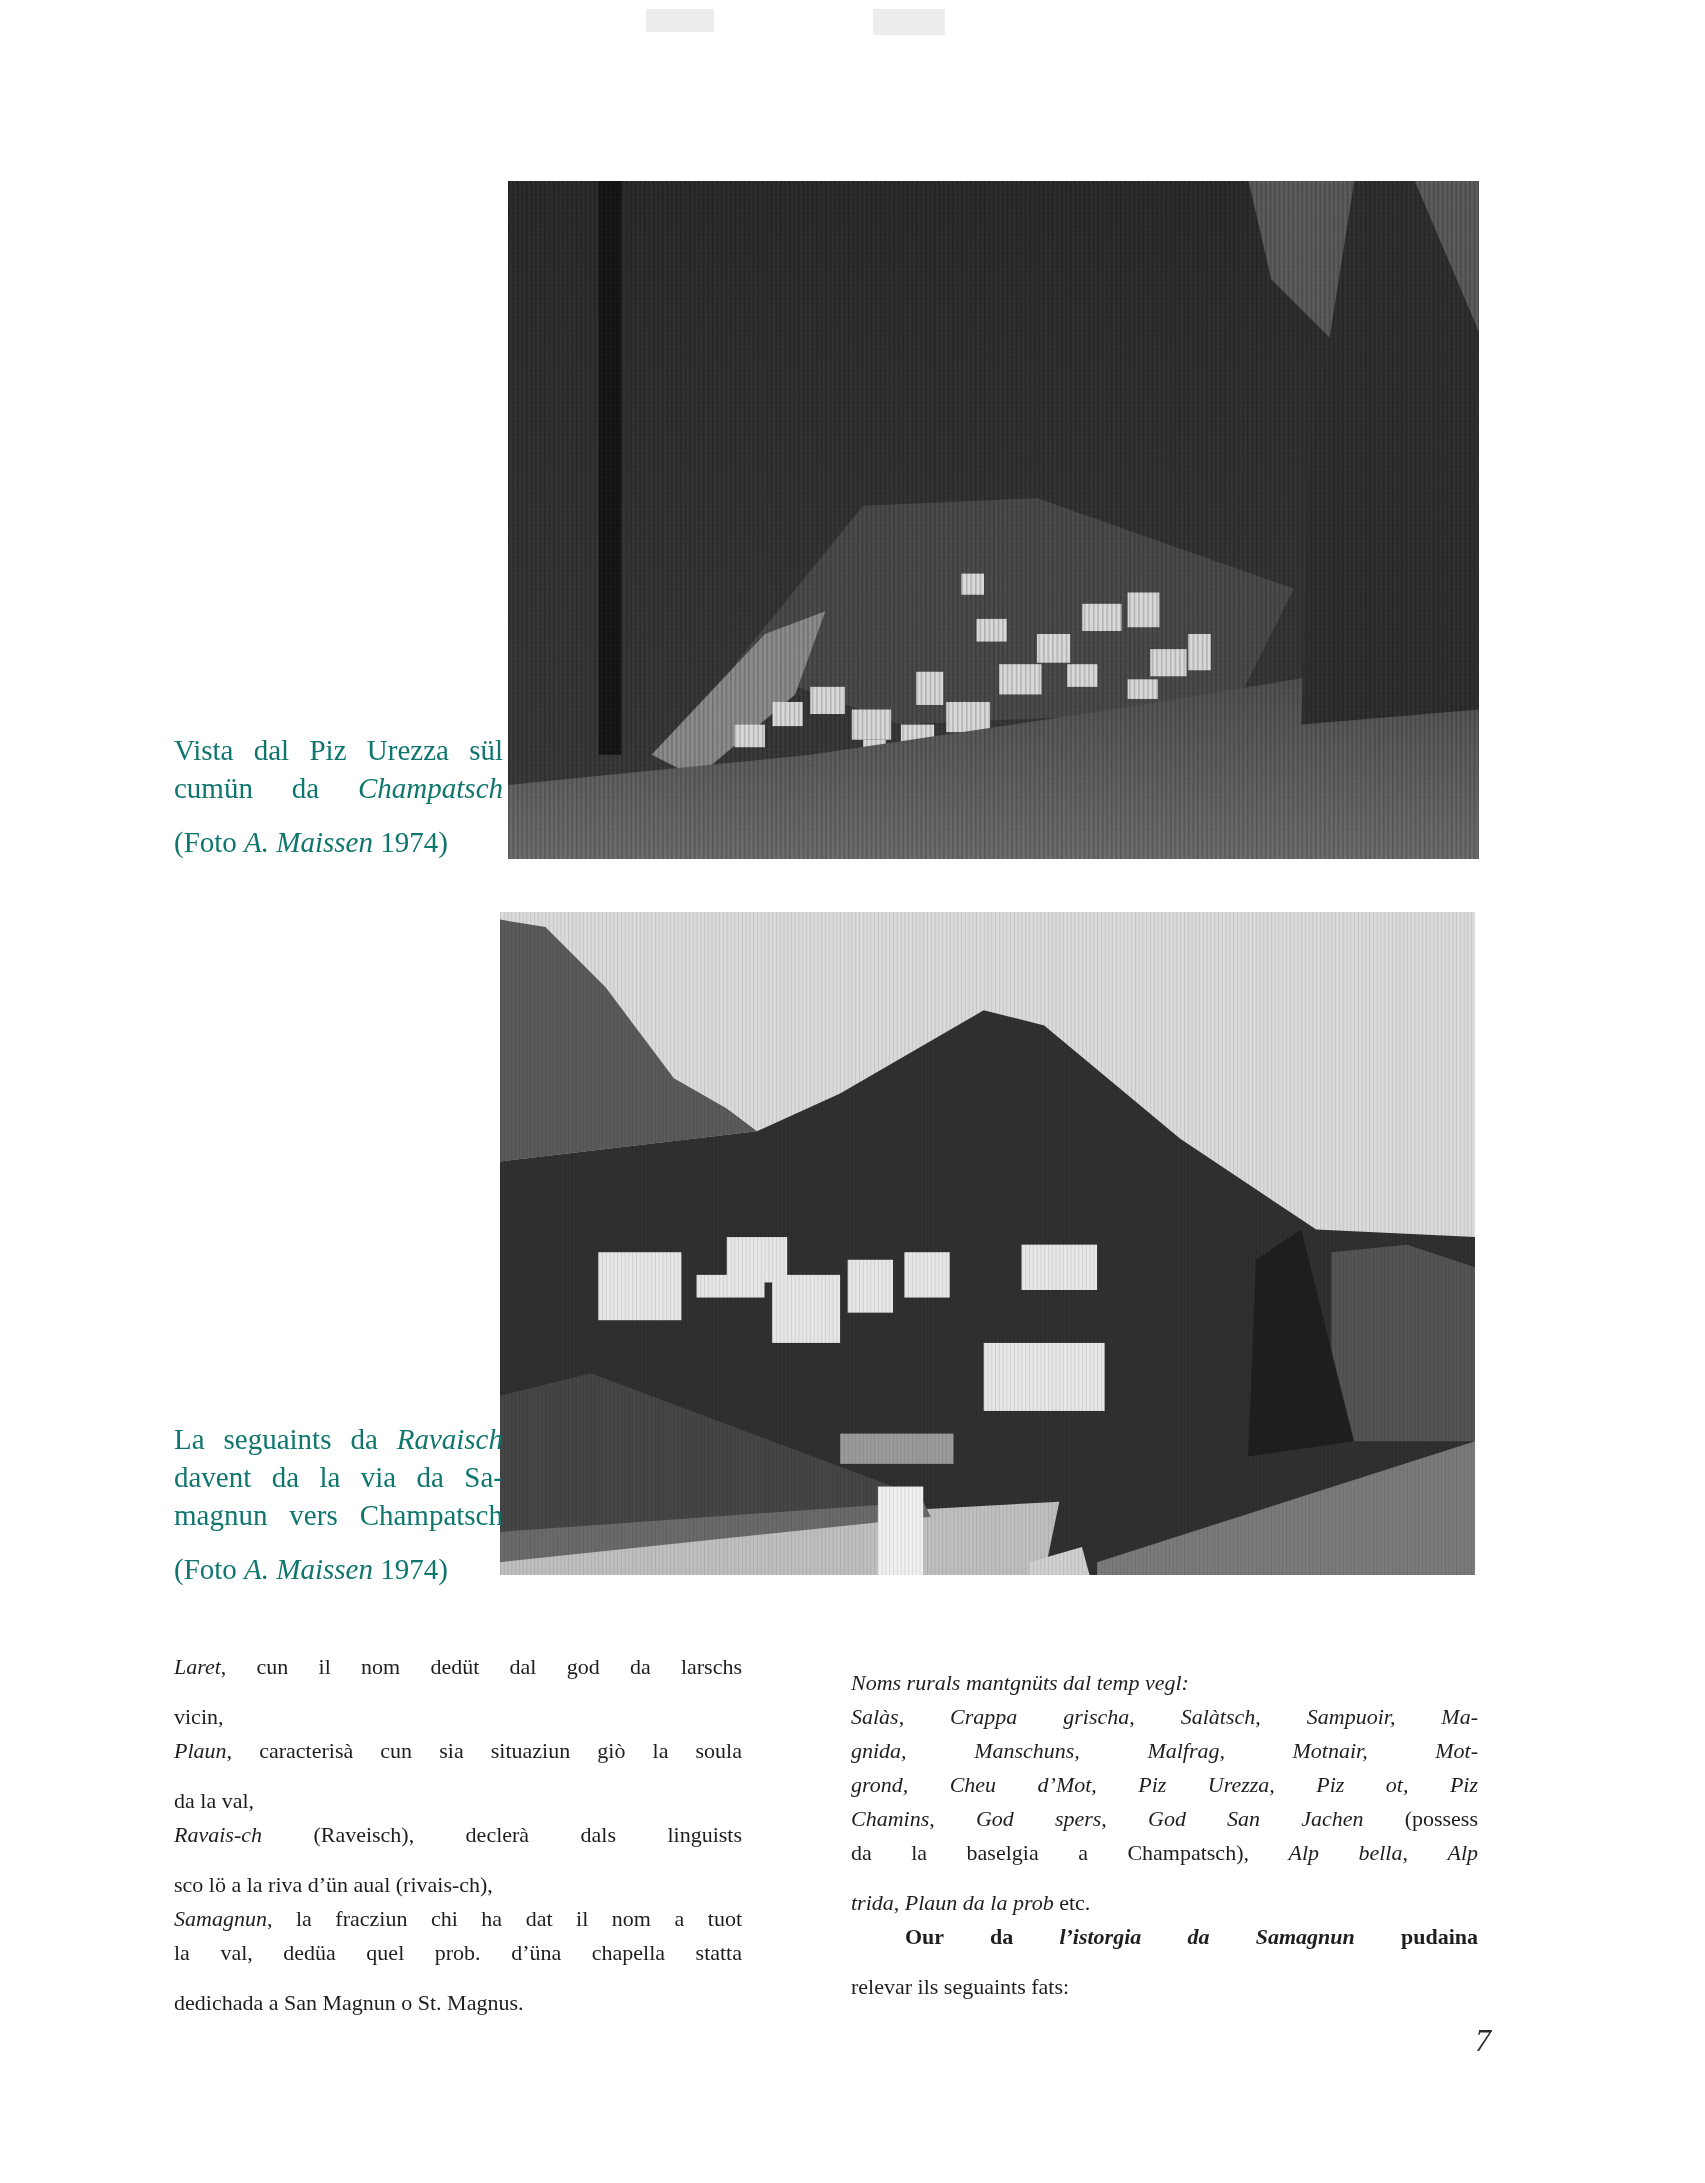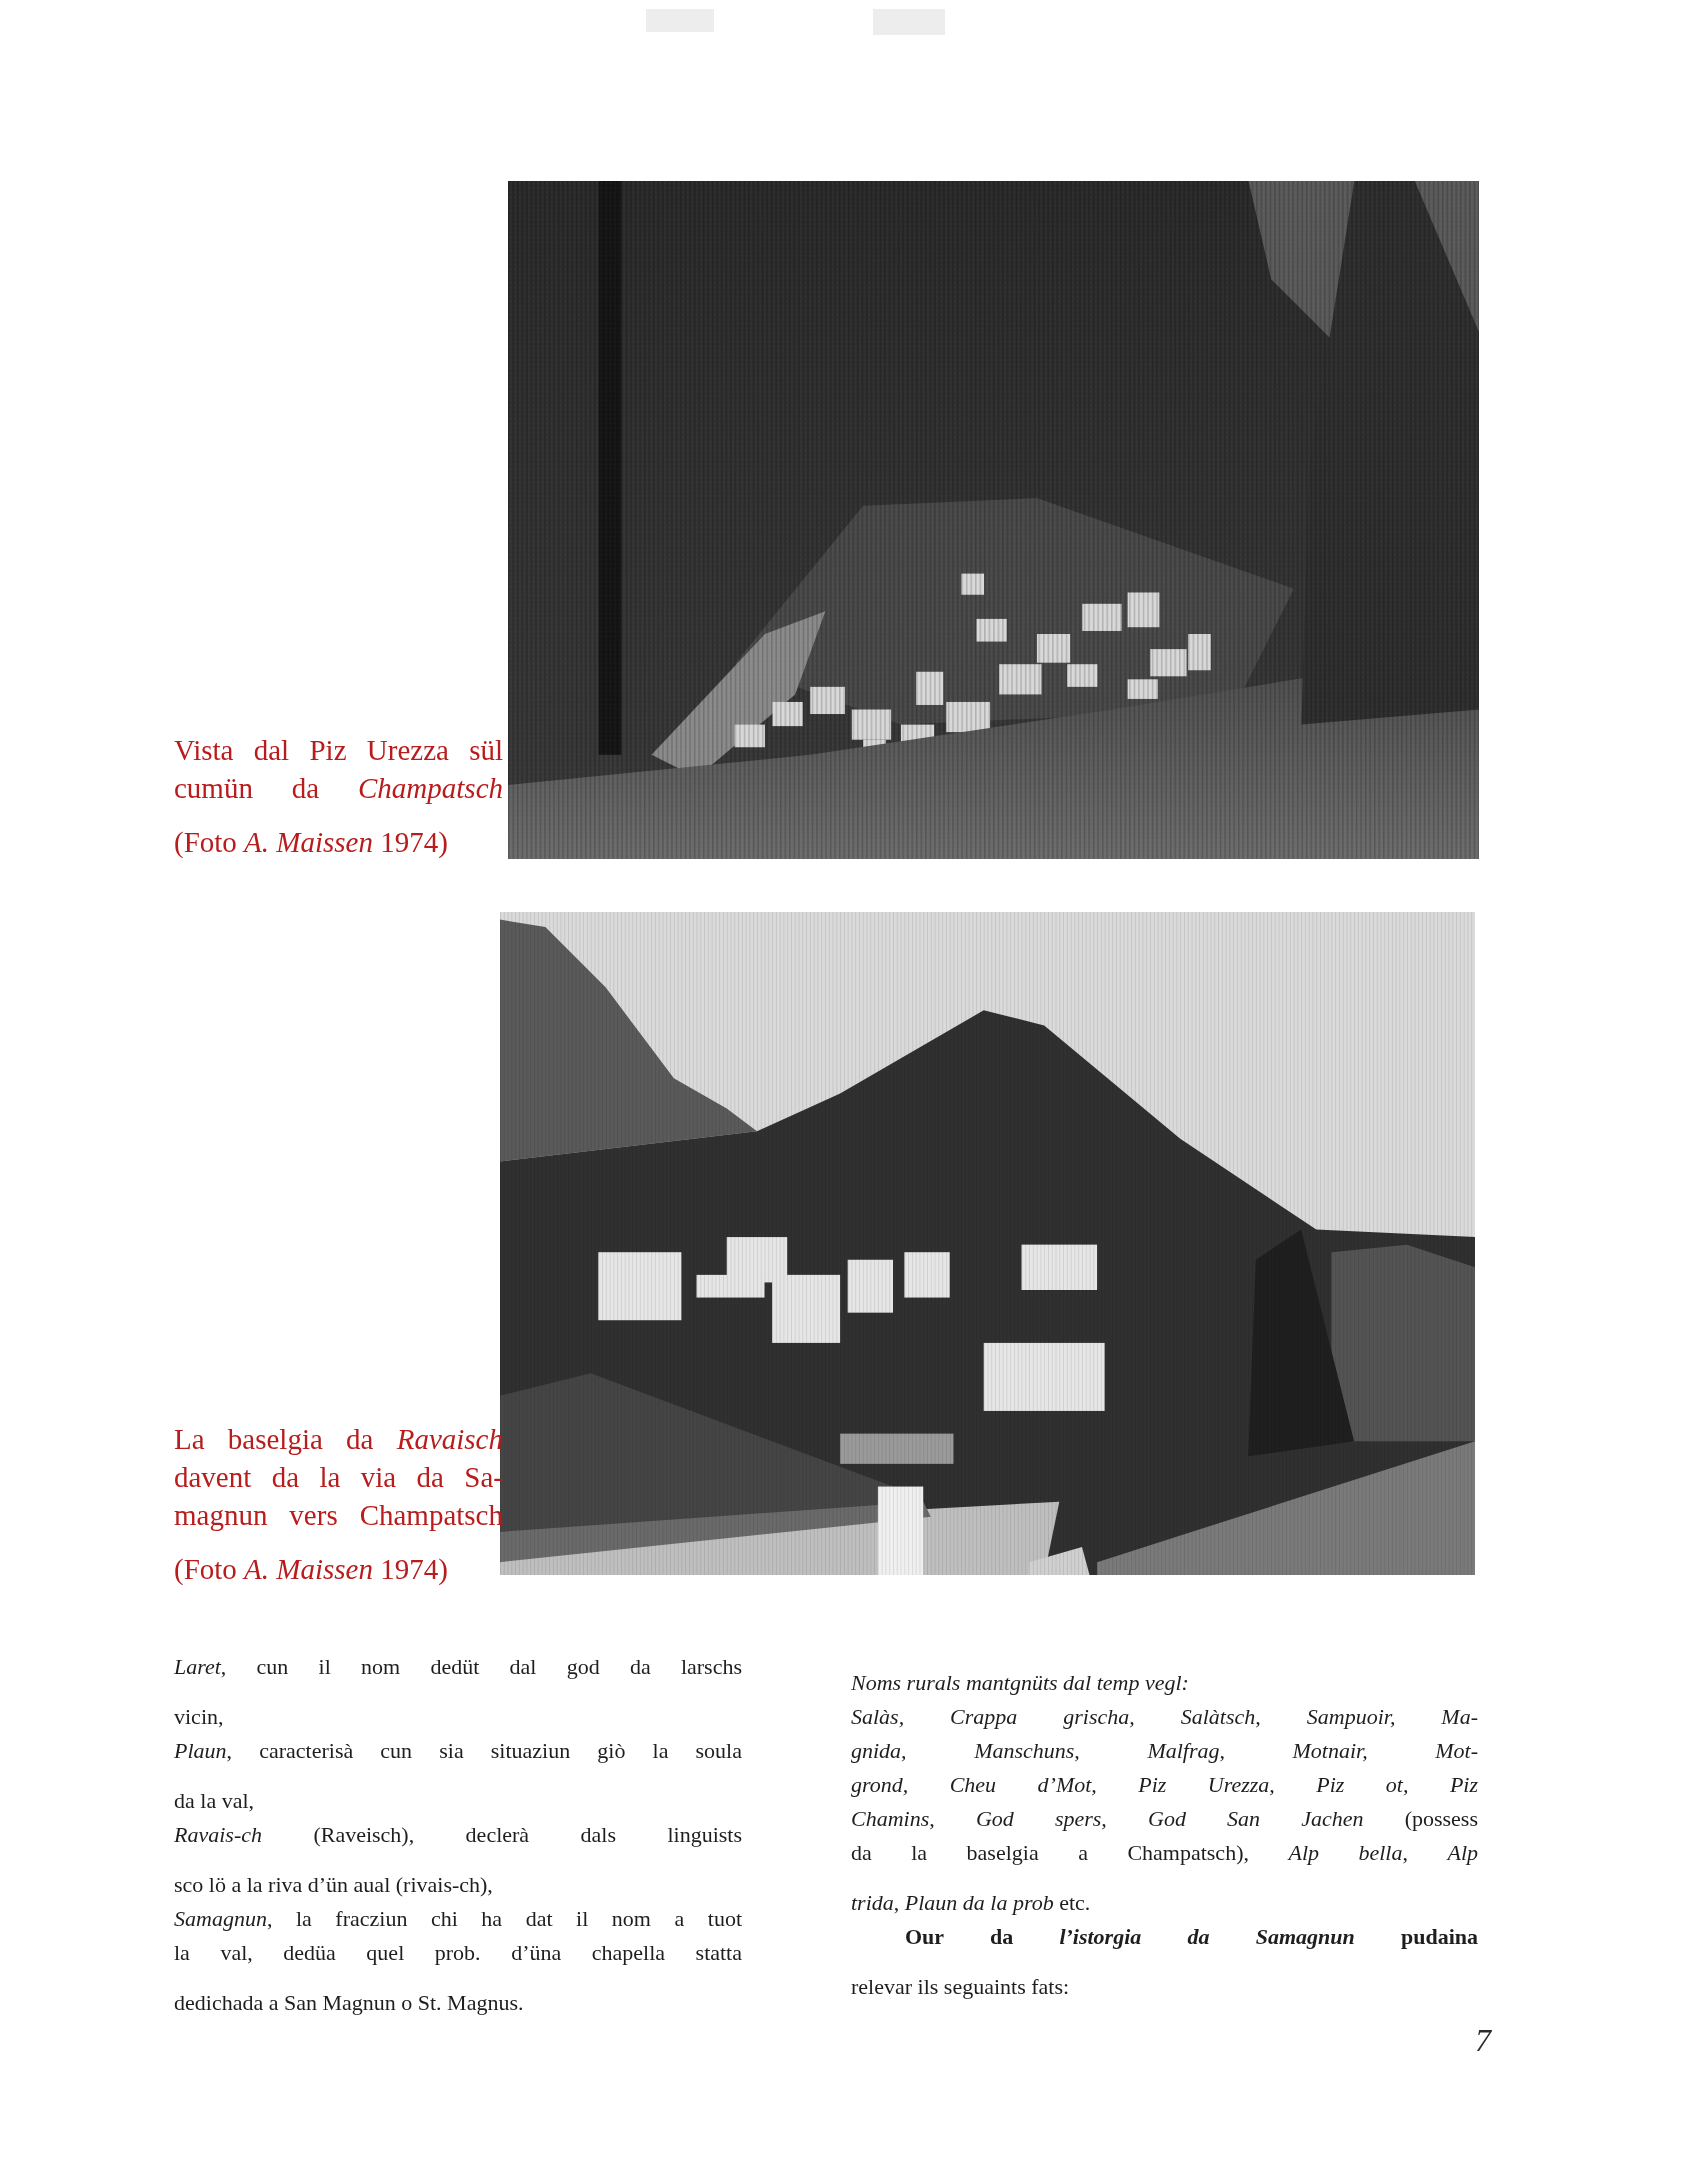--- a/index.html
+++ b/index.html
@@ -3,21 +3,21 @@
 <meta charset="utf-8">
 <style>
   html, body { margin:0; padding:0; background:#ffffff; }
   body { width:1706px; height:2183px; position:relative; overflow:hidden;
          font-family:"DejaVu Serif","Liberation Serif",serif; color:#1e1e1e; }
   .scan-mark { position:absolute; background:#e6e6e6; opacity:.7; }
   .photo { position:absolute; overflow:hidden; }
   .photo svg { display:block; width:100%; height:100%; }
   .caption { position:absolute; left:174px; width:329px;
              font-family:"Liberation Serif","DejaVu Serif",serif;
-             font-size:29px; line-height:38px; color:#b91c1c; }
+             font-size:29px; line-height:38px; color:#0f766e; }
   .caption .ln, .col .ln { display:block; white-space:nowrap; text-align:justify;
              text-align-last:justify; height:38px; }
   .caption .ln.last, .col .ln.last { text-align-last:left;margin-top:16px; }
   .col { position:absolute; top:1650px; font-family:"Liberation Serif","DejaVu Serif",serif;
          font-size:22px; line-height:34px; color:#1e1e1e; }
   .col .ln { height:34px; }
   .col.left  { left:174px;  width:568px; }
   .col.right { left:851px; width:627px; }
   .col .ln.indent { padding-left:54px; box-sizing:border-box;font-weight:bold; }
   i, .it { font-style:italic; }
@@ -111,21 +111,21 @@
     <polygon points="0,820 560,780 570,800 0,860" fill="#6a6a6a"></polygon>
     <polygon points="700,860 770,840 780,877 700,877" fill="#d0d0d0"></polygon>
     <polygon points="790,860 1290,700 1290,877 790,877" fill="#7a7a7a"></polygon>
     <rect x="500" y="760" width="60" height="117" fill="#f0f0f0"></rect>
     <polygon points="1000,460 1060,420 1130,700 990,720" fill="#1f1f1f"></polygon>
     <rect width="1290" height="877" fill="url(#g2noise)"></rect>
   </svg>
 </div>
 
 <div class="caption" style="top:1420px;">
-  <span class="ln"><span>La baselgia da </span><span class="it">Ravaisch</span></span>
+  <span class="ln"><span>La seguaints da </span><span class="it">Ravaisch</span></span>
   <span class="ln"><span>davent da la via da Sa-</span></span>
   <span class="ln"><span>magnun vers Champatsch</span></span>
   <span class="ln last"><span>(Foto </span><span class="it">A. Maissen</span><span> 1974)</span></span>
 </div>
 
 <div class="col left" id="col-left">
     <span class="ln"><span class="it">Laret</span><span>, cun il nom dedüt dal god da larschs</span></span>
     <span class="ln last"><span>vicin,</span></span>
     <span class="ln"><span class="it">Plaun</span><span>, caracterisà cun sia situaziun giò la soula</span></span>
     <span class="ln last"><span>da la val,</span></span>

